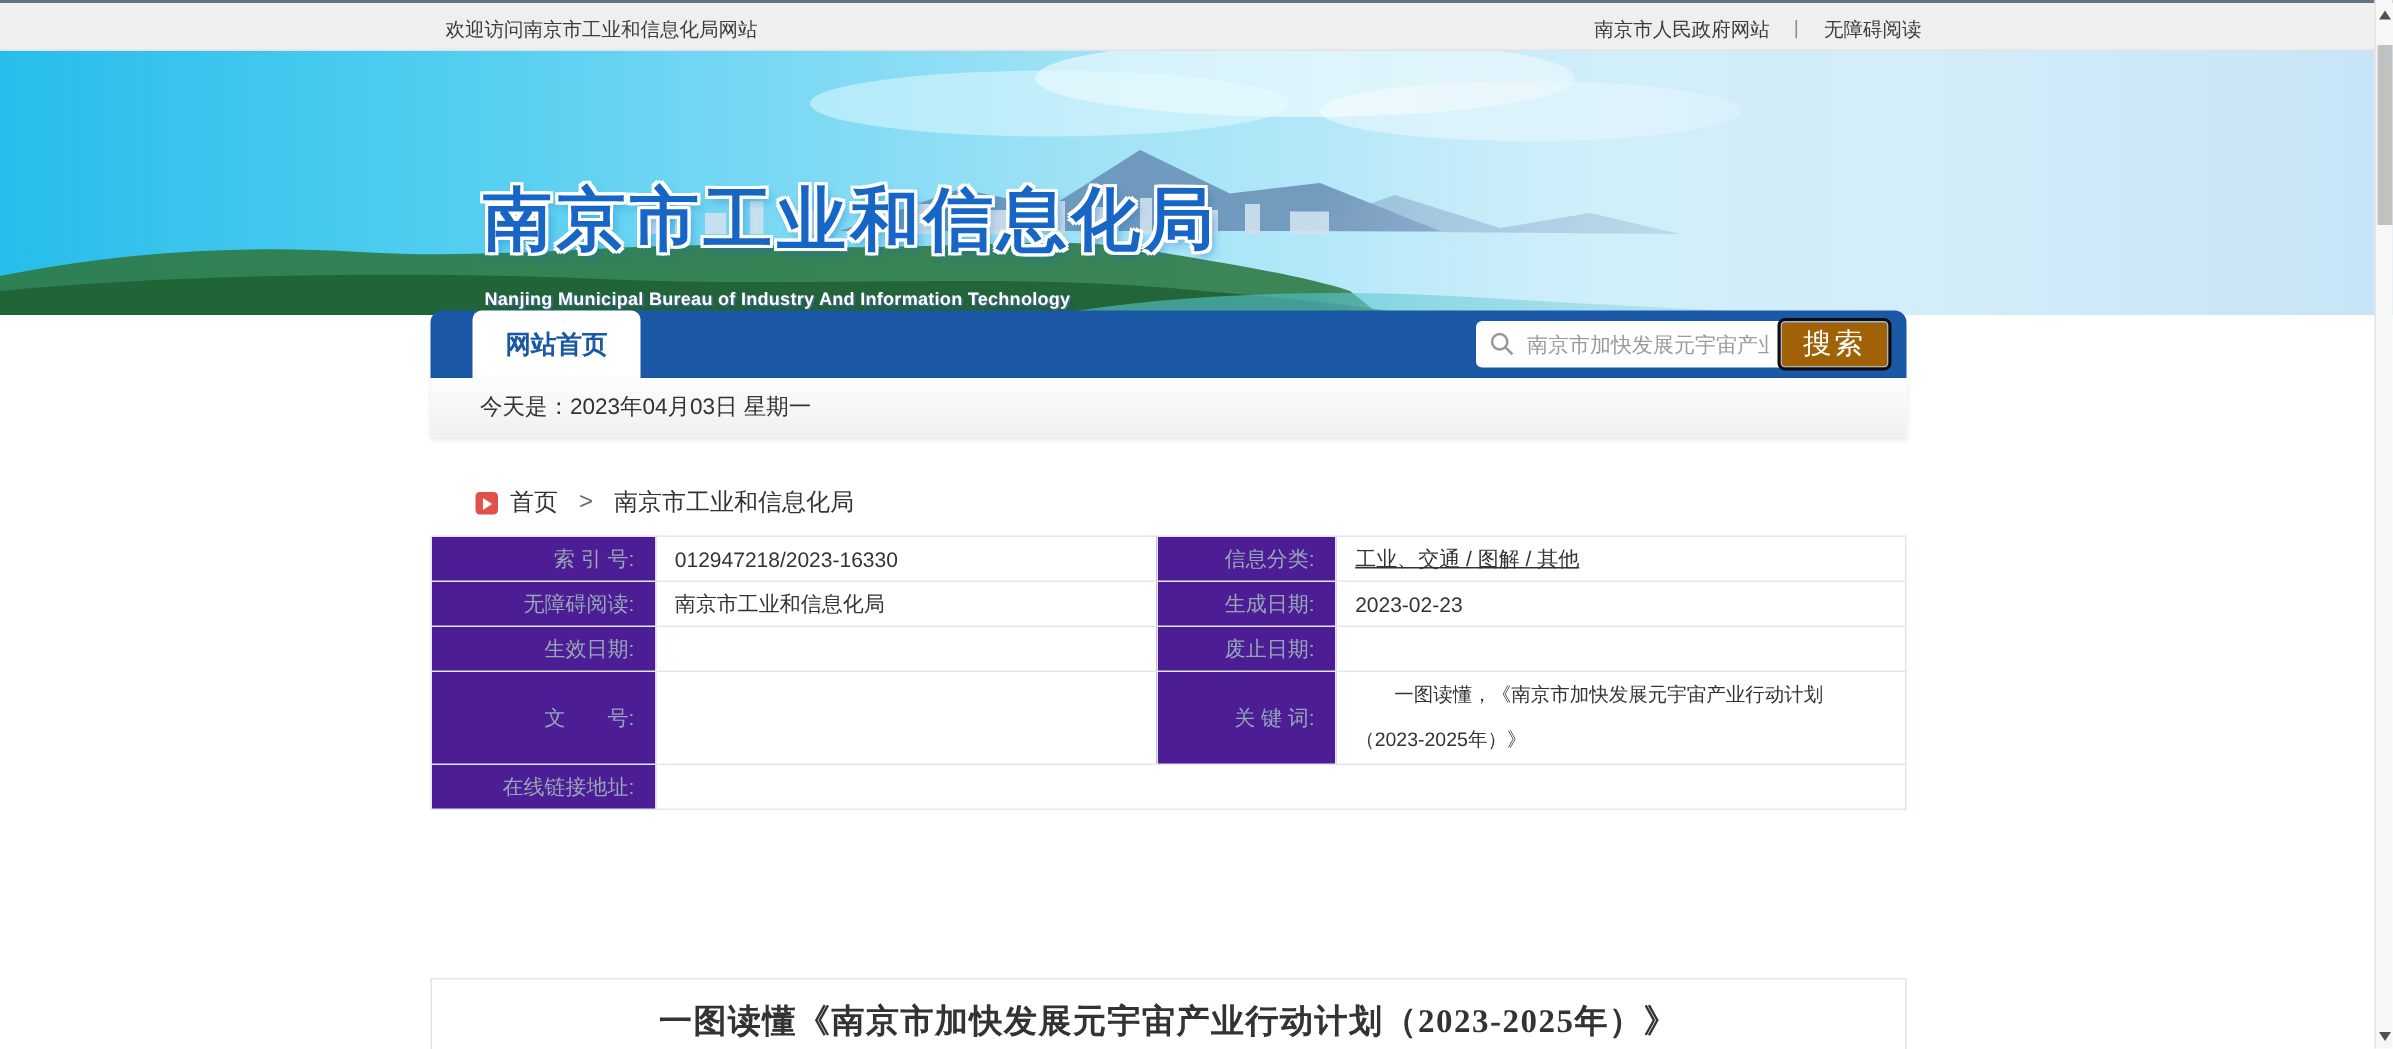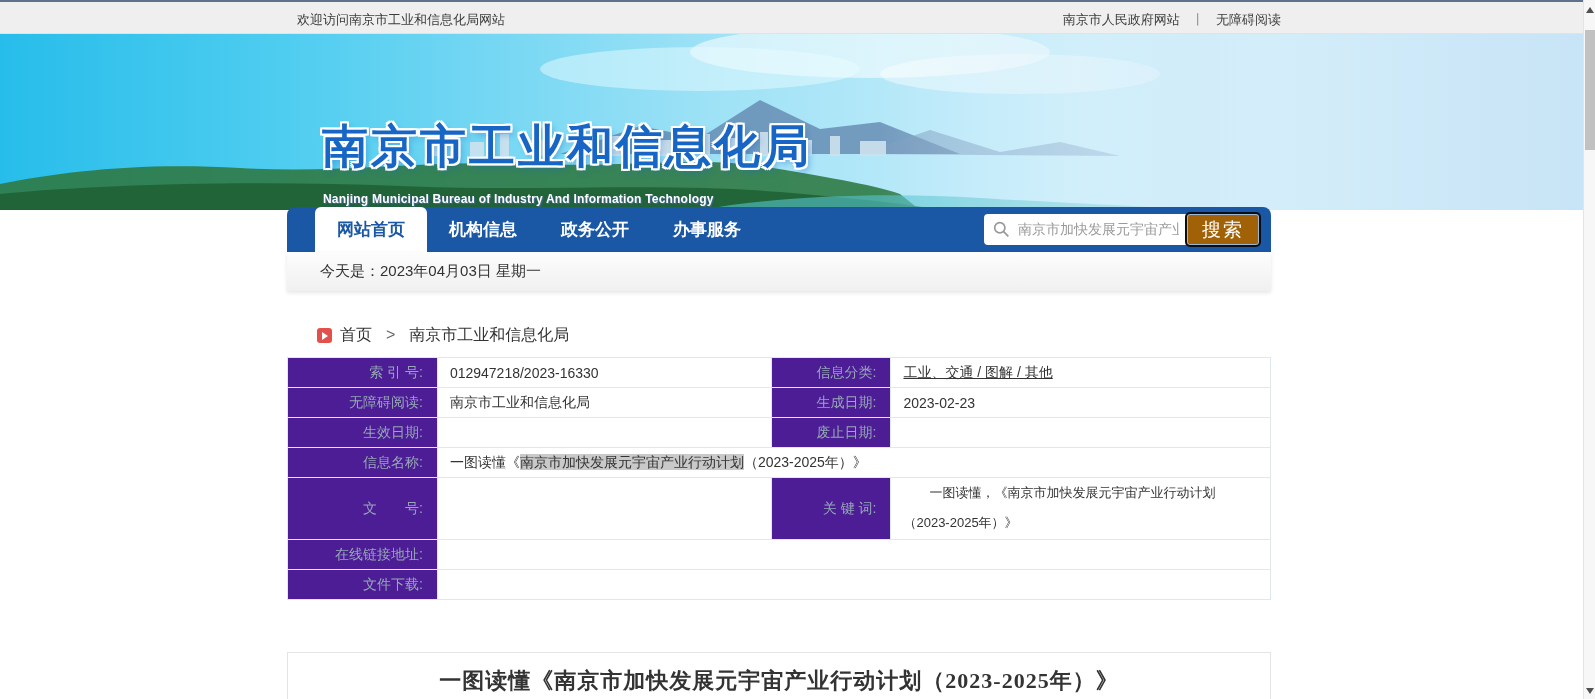--- a/index.html
+++ b/index.html
@@ -26,21 +26,21 @@
   .title-cn { left:322px; top:82px; font-family:"Liberation Serif","DejaVu Serif",serif;
               font-weight:bold; font-size:46px; letter-spacing:3px; color:#1766c5;
               text-shadow:-2px -2px 0 #fff, 2px -2px 0 #fff, -2px 2px 0 #fff, 2px 2px 0 #fff,
                           0 -2px 0 #fff, 0 2px 0 #fff, -2px 0 0 #fff, 2px 0 0 #fff, 3px 4px 6px rgba(23,102,197,.45); }
   .title-en { left:323px; top:158px; font-size:12px; font-weight:bold; color:#fff;
               text-shadow:1px 1px 1px #4a6f93, 2px 2px 3px rgba(40,80,120,.6); letter-spacing:.2px; }
 
   
   #nav { left:287px; top:207px; width:984px; height:45px; background:#1a58a6;
          border-radius:8px 8px 0 0; }
-  #nav .tabs { position:absolute; left:28px; top:0; height:61px; display:flex; }
+  #nav .tabs { position:absolute; left:28px; top:0; height:61px; display:flex;flex-direction:column; }
   .tab { width:112px; height:45px; line-height:45px; text-align:center; font-size:17px;
          font-weight:bold; color:#fff; cursor:pointer; }
   .tab.active { background:#fff; color:#1a58a6; border-radius:6px 6px 0 0; }
   #searchbox { position:absolute; right:12px; top:7px; width:275px; height:31px; }
   #searchbox input { width:100%; height:31px; border:none; border-radius:4px; background:#fff;
                      padding:0 80px 0 34px; font-size:14px; color:#9a9a9a; outline:none; }
   #searchbox .mag { position:absolute; left:9px; top:7px; width:17px; height:17px; }
   #search-btn { position:absolute; right:-2px; top:-2px; width:76px; height:35px;
                 background:#a16207; border:2px solid #0c0c14; border-radius:5px;
                 color:#fff; font-size:19px; letter-spacing:2px; text-align:center; line-height:31px;
@@ -175,40 +175,30 @@
     <td>南京市工业和信息化局</td>
     <td class="lbl">生成日期:</td>
     <td>2023-02-23</td>
   </tr>
   <tr>
     <td class="lbl">生效日期:</td>
     <td></td>
     <td class="lbl">废止日期:</td>
     <td></td>
   </tr>
-  <tr>
-    <td class="lbl">信息名称:</td>
-    <td colspan="3">
-      <span>一图读懂《</span><span class="hl">南京市加快发展元宇宙产业行动计划</span><span>（2023-2025年）》</span>
-    </td>
-  </tr>
   <tr class="tall">
     <td class="lbl">文　　号:</td>
     <td></td>
     <td class="lbl">关 键 词:</td>
     <td id="kw-cell">一图读懂，《南京市加快发展元宇宙产业行动计划（2023-2025年）》</td>
   </tr>
   <tr>
     <td class="lbl">在线链接地址:</td>
     <td colspan="3"></td>
   </tr>
-  <tr>
-    <td class="lbl">文件下载:</td>
-    <td colspan="3"></td>
-  </tr>
 </tbody>
   </table>
 
 <div class="abs" id="article">
   <h1>一图读懂《南京市加快发展元宇宙产业行动计划（2023-2025年）》</h1>
 </div>
 
 <div class="abs" id="scrollbar">
   <div class="up"></div>
   <div class="thumb"></div>

